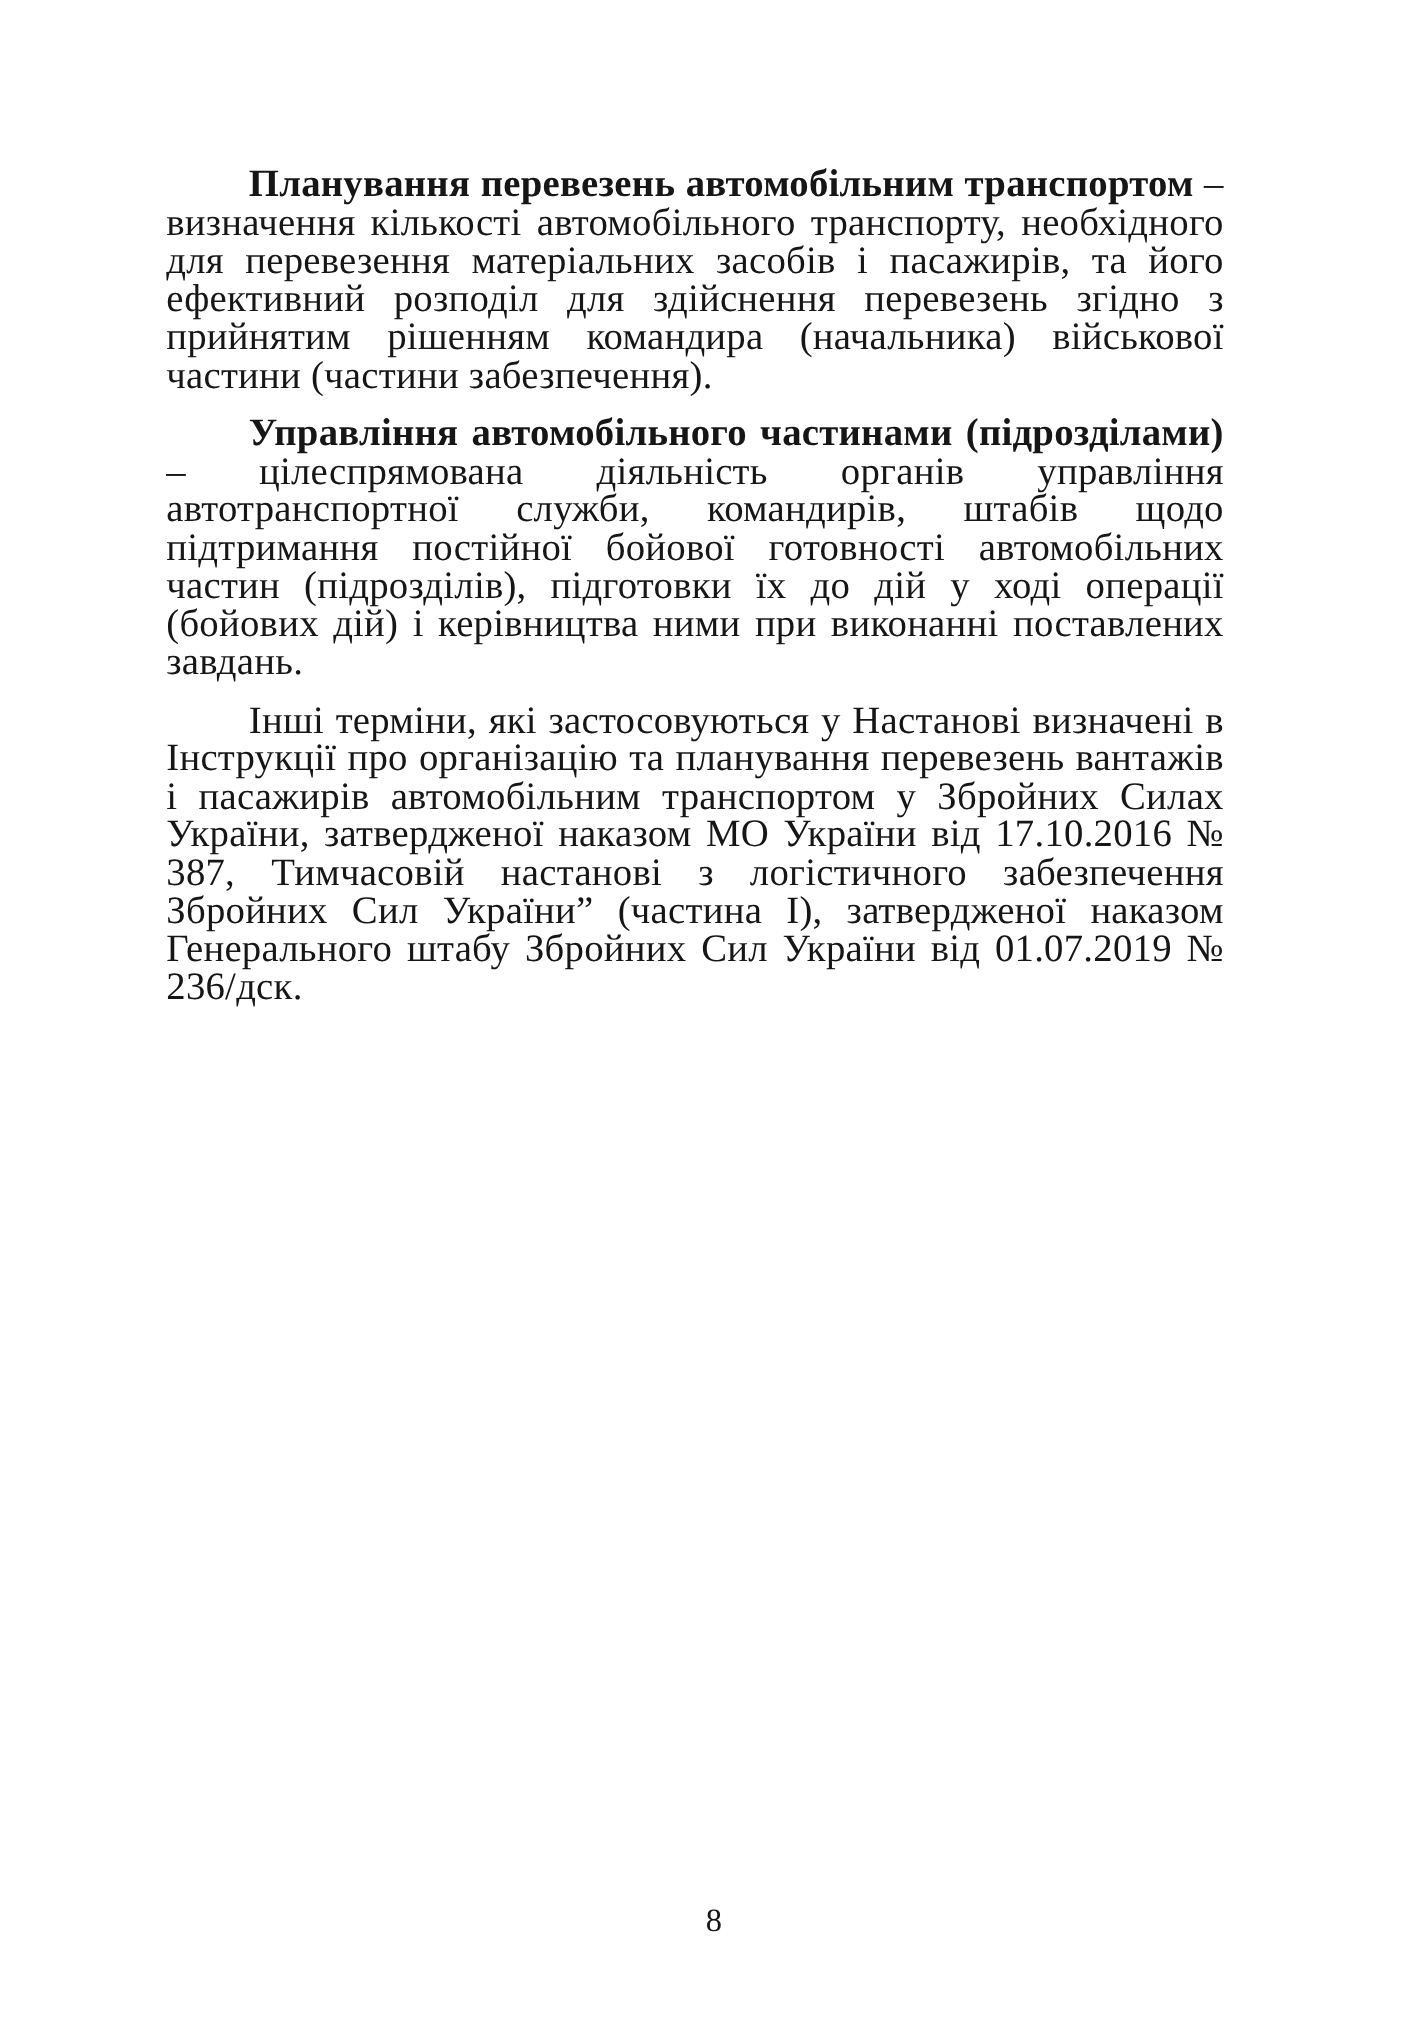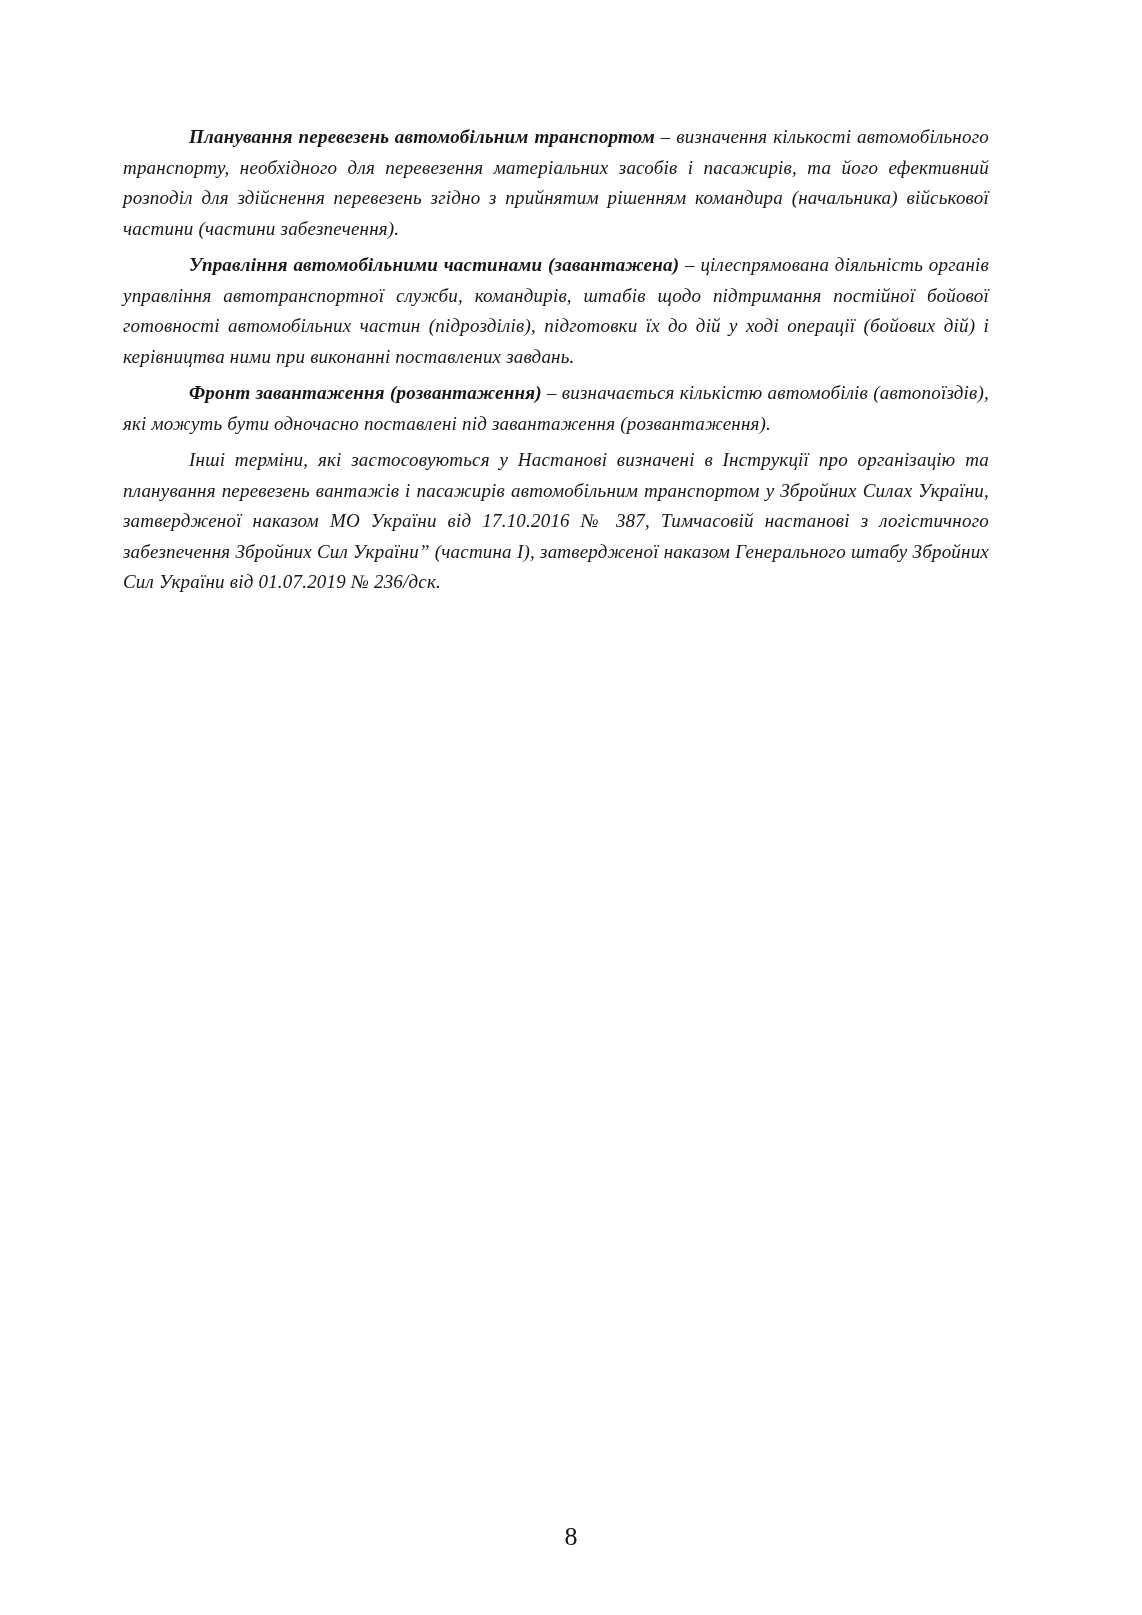--- a/index.html
+++ b/index.html
@@ -16,45 +16,43 @@
     font-family: "Liberation Serif", serif;
     color: #161616;
   }
   .content {
     position: absolute;
     left: 117px;
     top: 116px;
     width: 878px;
   }
   .para {
-    margin: 6px;
-    font-size: 19px;
+    margin: 16px;
+    font-size: 31px;
     line-height: 30.5px;
     text-align: justify;
     text-indent: 66px;
     letter-spacing: 0.2px;
-    font-style: italic;
   }
   .para b {
     font-weight: bold;
   }
   .page-number {
     position: absolute;
     left: 0;
     right: 0;
     top: 1522px;
     text-align: center;
     font-size: 26px;
     line-height: 30px;
   }
 </style>
 </head>
 <body>
 
 <div class="page">
   <div class="content">
     <p class="para"><b>Планування перевезень автомобільним транспортом</b><span> – визначення кількості автомобільного транспорту, необхідного для перевезення матеріальних засобів і пасажирів, та його ефективний розподіл для здійснення перевезень згідно з прийнятим рішенням командира (начальника) військової частини (частини забезпечення).</span></p>
-    <p class="para"><b>Управління автомобільними частинами (завантажена)</b><span> – цілеспрямована діяльність органів управління автотранспортної служби, командирів, штабів щодо підтримання постійної бойової готовності автомобільних частин (підрозділів), підготовки їх до дій у ході операції (бойових дій) і керівництва ними при виконанні поставлених завдань.</span></p>
-    <p class="para"><b>Фронт завантаження (розвантаження)</b><span> – визначається кількістю автомобілів (автопоїздів), які можуть бути одночасно поставлені під завантаження (розвантаження).</span></p>
+    <p class="para"><b>Управління автомобільного частинами (підрозділами)</b><span> – цілеспрямована діяльність органів управління автотранспортної служби, командирів, штабів щодо підтримання постійної бойової готовності автомобільних частин (підрозділів), підготовки їх до дій у ході операції (бойових дій) і керівництва ними при виконанні поставлених завдань.</span></p>
     <p class="para"><b></b><span>Інші терміни, які застосовуються у Настанові визначені в Інструкції про організацію та планування перевезень вантажів і пасажирів автомобільним транспортом у Збройних Силах України, затвердженої наказом МО України від 17.10.2016 № 387, Тимчасовій настанові з логістичного забезпечення Збройних Сил України” (частина І), затвердженої наказом Генерального штабу Збройних Сил України від 01.07.2019 № 236/дск.</span></p>
   </div>
   <div class="page-number">8</div>
 </div>
 
 </body></html>

